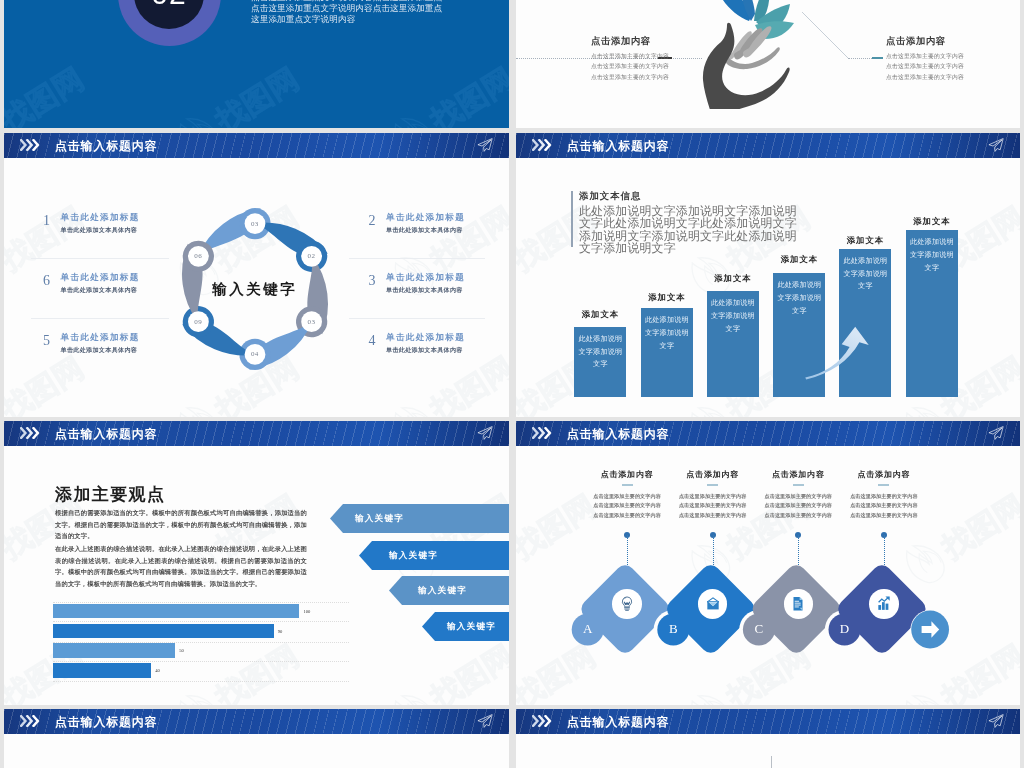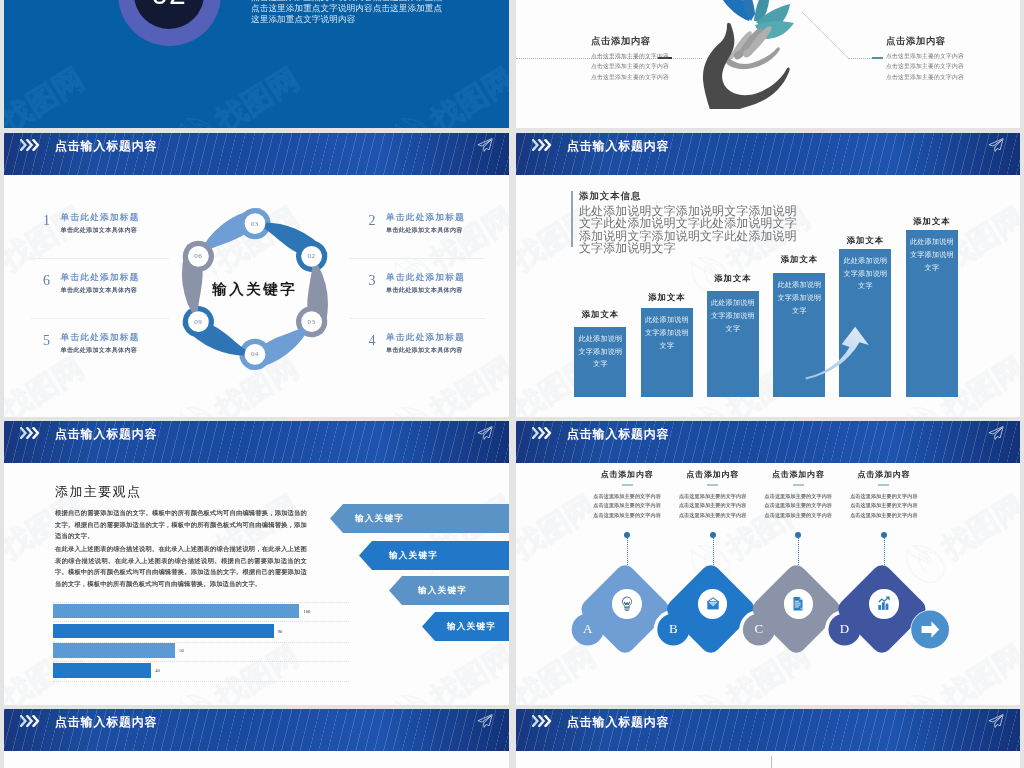--- a/index.html
+++ b/index.html
@@ -10,21 +10,21 @@
   .slide{position:absolute;background:#fdfdfd;overflow:hidden;}
   .s1{left:4px;top:-156px;width:505px;height:284px;}
   .s2{left:516px;top:-156px;width:504px;height:284px;}
   .s3{left:4px;top:133px;width:505px;height:284px;}
   .s4{left:516px;top:133px;width:504px;height:284px;}
   .s5{left:4px;top:421px;width:505px;height:284px;}
   .s6{left:516px;top:421px;width:504px;height:284px;}
   .s7{left:4px;top:709px;width:505px;height:284px;}
   .s8{left:516px;top:709px;width:504px;height:284px;}
 
-  .hdr{position:absolute;left:0;top:0;width:100%;height:42px;
+  .hdr{position:absolute;left:0;top:0;width:100%;height:25px;
        background:
          repeating-linear-gradient(104deg, rgba(255,255,255,0.16) 0 0.9px, rgba(255,255,255,0) 0.9px 9px),
          linear-gradient(90deg,#16377f 0%,#1c4da2 18%,#1a49a0 48%,#1e54b0 74%,#123279 100%);
        box-sizing:border-box;}
   .hdr-chev{position:absolute;left:16px;top:6.2px;width:21px;height:12px;}
   .hdr-title{position:absolute;left:51px;top:4.5px;font-size:12px;color:#fff;
              font-weight:700;letter-spacing:.8px;}
   .hdr-plane{position:absolute;right:16px;top:5px;width:16px;height:14px;}
 
   .cover{position:absolute;inset:0;background:#065fa4;}
@@ -58,21 +58,21 @@
 
   .b-cap{position:absolute;font-size:8.4px;color:#2b2b2b;font-weight:700;
       letter-spacing:1px;text-align:center;}
   .b-bar{position:absolute;background:#3a7cb3;box-sizing:border-box;
       color:#e8f1fa;font-size:7.1px;line-height:12.7px;text-align:center;
       padding:6px 4px 0 4px;letter-spacing:.2px;}
   .info-bar{position:absolute;width:2px;background:#94a3b5;}
   .info-t{position:absolute;font-size:9.4px;color:#3b3b3b;font-weight:700;letter-spacing:1px;}
   .info-b{position:absolute;font-size:12px;color:#6f6f6f;line-height:12.4px;letter-spacing:.1px;}
 
-  .kp-t{position:absolute;font-size:13px;color:#1f1f1f;font-weight:400;letter-spacing:1.4px;}
+  .kp-t{position:absolute;font-size:17px;color:#1f1f1f;font-weight:700;letter-spacing:1.4px;}
   .kp-p{position:absolute;font-size:6.3px;color:#4d4d4d;line-height:11.7px;
       text-align:justify;letter-spacing:.15px;font-weight:700;}
   .kw{position:absolute;height:29px;color:#fff;font-size:8.6px;font-weight:700;
       letter-spacing:1.2px;display:flex;align-items:center;white-space:nowrap;
       clip-path:polygon(13px 0,100% 0,100% 100%,13px 100%,0 50%);}
   .hb-lbl{position:absolute;font-size:4.6px;color:#3a3a3a;}
   .hb-grid{position:absolute;height:0;border-top:1px dotted #dddddd;}
 
   .pz-col{position:absolute;width:116px;text-align:center;}
   .pz-col .t{font-size:8px;font-weight:700;color:#2b2b2b;letter-spacing:.8px;}

